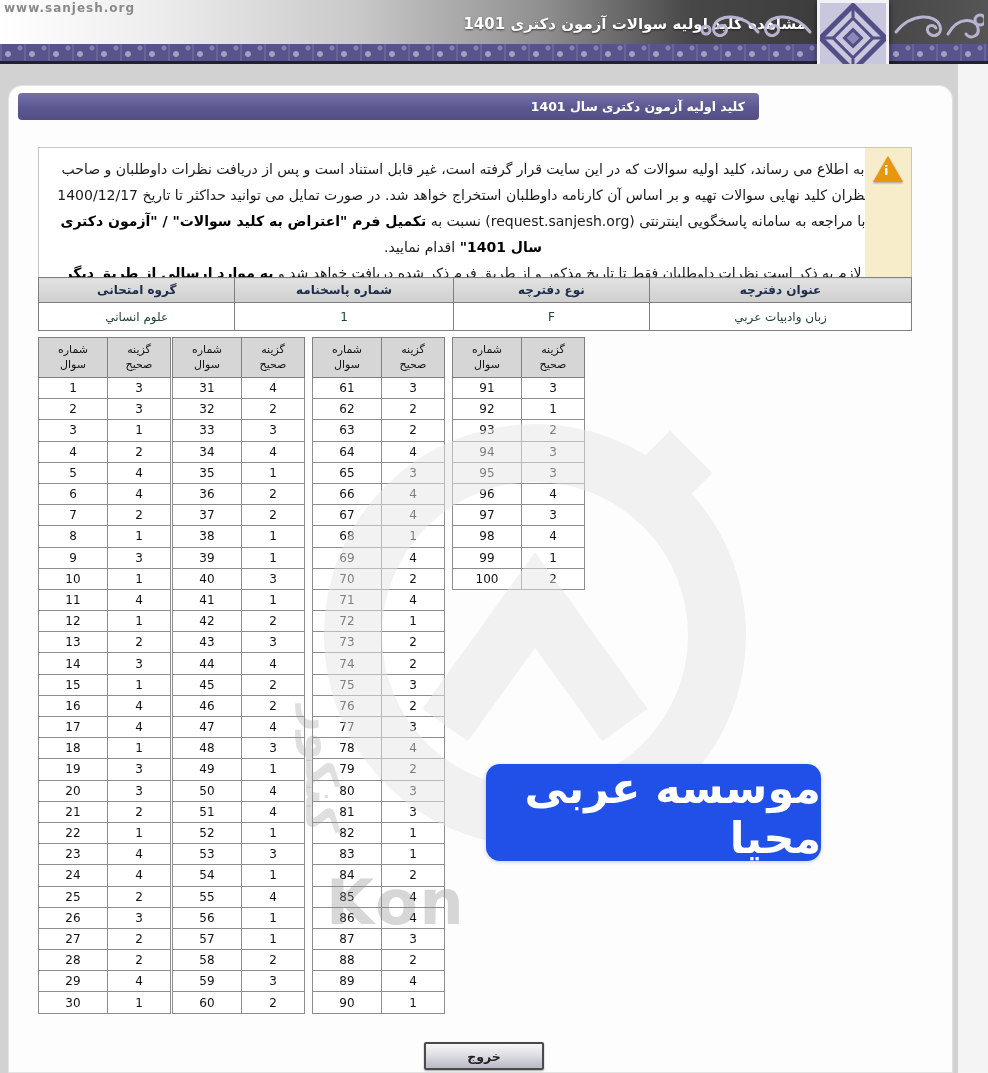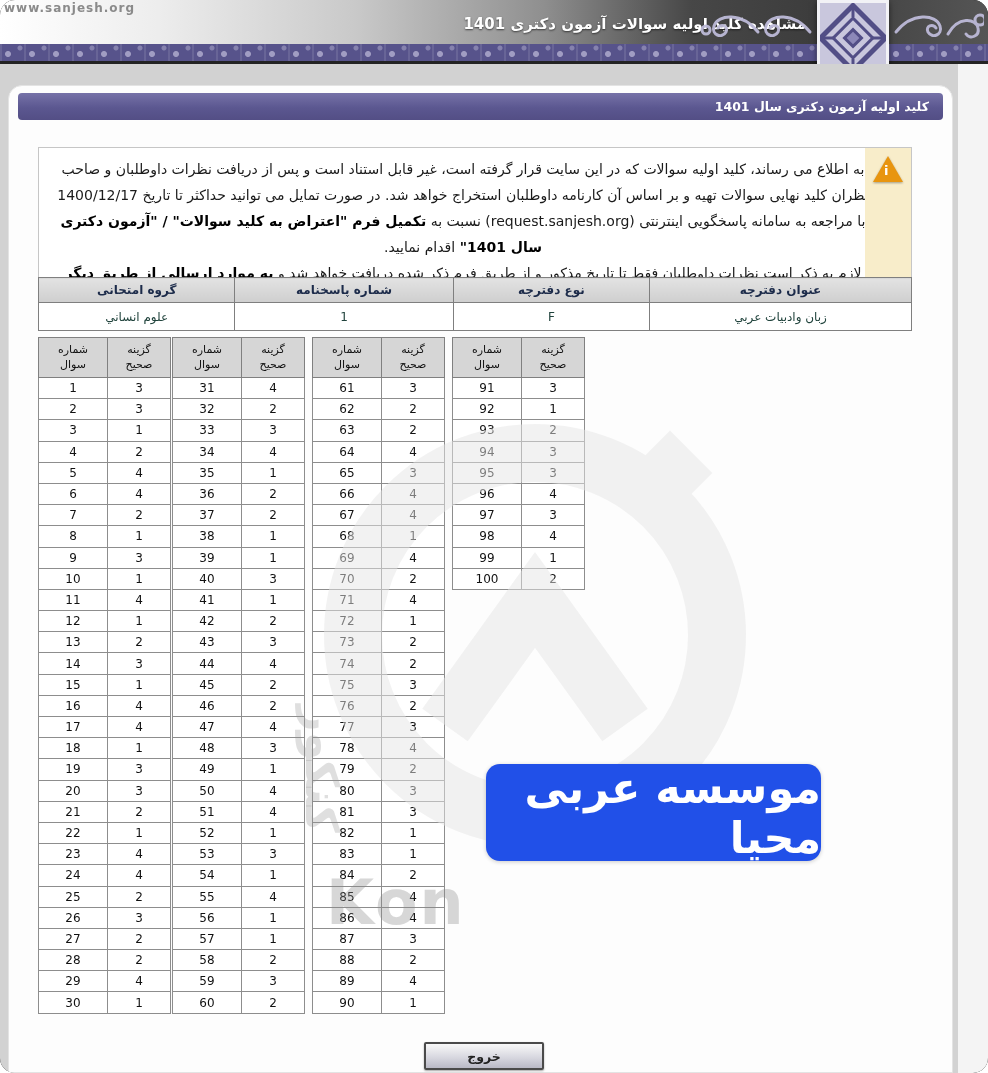--- a/index.html
+++ b/index.html
@@ -1,17 +1,17 @@
 <!DOCTYPE html>
 <html lang="fa"><head>
 <meta charset="utf-8">
 <style>
   html,body{margin:0;padding:0;background:#ffffff;}
   #page{position:relative;width:988px;height:1073px;overflow:hidden;background:#000000;
-        font-family:"DejaVu Sans",sans-serif;border-radius:15px;}
+        font-family:"DejaVu Sans",sans-serif;}
   .abs{position:absolute;}
 
   
   .header-band{left:0;top:0;width:988px;height:44px;
     background:linear-gradient(90deg,#ffffff 0%,#ededed 16%,#c9c9c9 36%,#8f8f8f 55%,#474747 70%,#3d3d3d 82%,#555555 100%);}
   .site-url{left:4px;top:1px;font-size:12px;font-weight:bold;color:#8a8a8a;letter-spacing:1px;}
   .header-title{right:182px;top:15px;color:#ffffff;font-size:15px;font-weight:bold;direction:rtl;
     text-shadow:0 1px 2px rgba(0,0,0,.6);}
   .frieze{left:0;top:44px;width:988px;height:17px;background-color:#57538b;
     background-image:
@@ -24,21 +24,21 @@
     box-shadow:0 2px 6px rgba(0,0,0,.55);box-sizing:border-box;}
   .ornament{top:8px;height:38px;opacity:.95;}
   .orn-left{left:698px;width:118px;}
   .orn-right{left:892px;width:92px;}
 
   
   .gray-bg{left:0;top:64px;width:958px;height:1009px;background:#d2d2d2;}
   .right-strip{left:958px;top:64px;width:30px;height:1009px;background:#f4f4f4;}
   .card{left:8px;top:85px;width:945px;height:988px;background:#fdfdfd;border:1px solid #e3e3e3;
     border-radius:14px 14px 0 0;box-sizing:border-box;}
-  .banner{left:18px;top:93px;width:925px;height:27px;border-radius:4px;
+  .banner{left:18px;top:93px;width:741px;height:27px;border-radius:4px;
     background:linear-gradient(180deg,#7order672a8 0%,#6piece 100%);
     background:linear-gradient(180deg,#7672a8 0%,#5b5790 55%,#534e85 100%);
     color:#fff;font-size:12.5px;font-weight:bold;direction:rtl;display:flex;align-items:center;
     justify-content:flex-start;padding:0 14px;box-sizing:border-box;}
 
   
   .notice{left:38px;top:147px;width:874px;min-height:116px;background:#ffffff;border:1px solid #c6c6c6;
     box-sizing:border-box;}
   .notice-icon-strip{position:absolute;right:0;top:0;bottom:0;width:46px;background:#f8edca;}
   .warn-tri{position:absolute;right:8px;top:8px;width:0;height:0;

